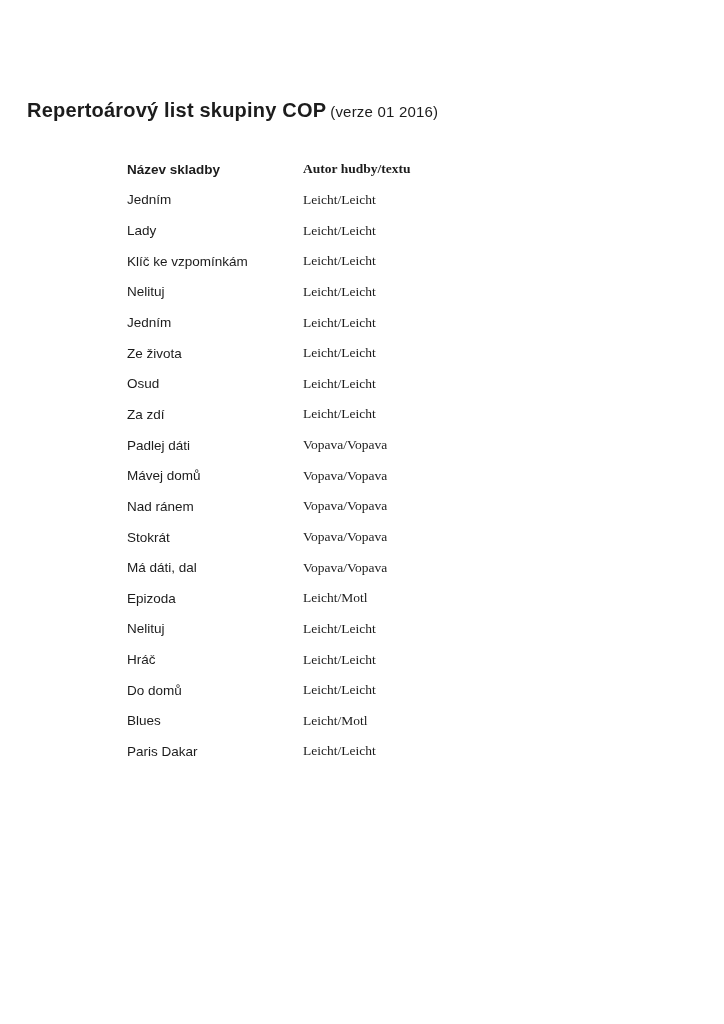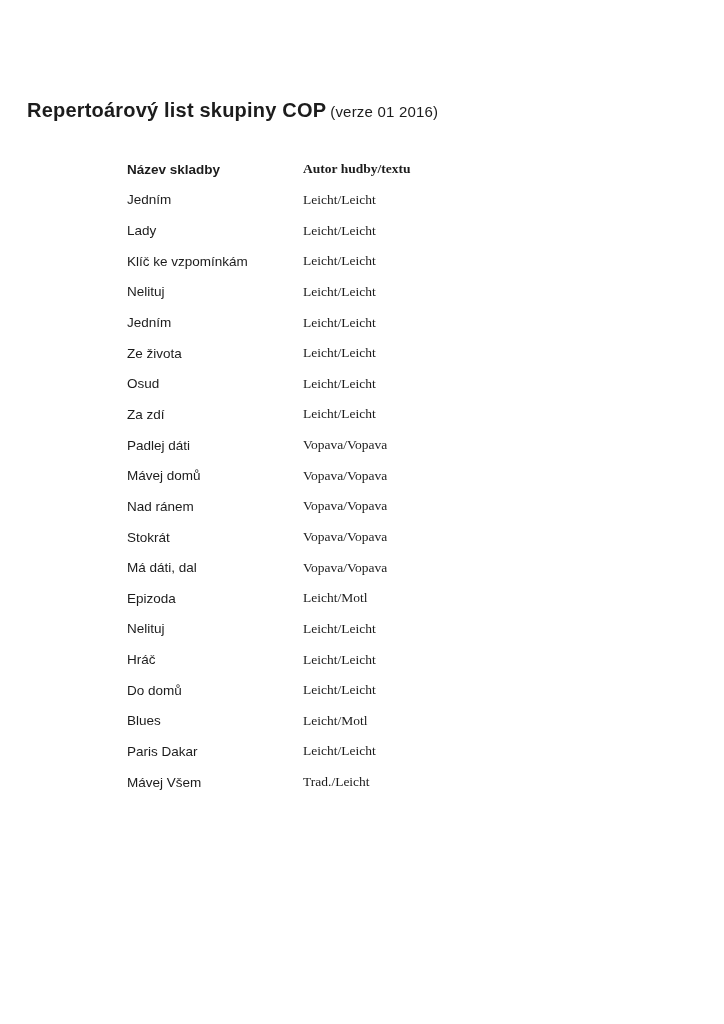--- a/index.html
+++ b/index.html
@@ -160,20 +160,16 @@
   <div class="row">
     <span class="col1">Blues</span>
     <span class="col2">Leicht/Motl</span>
   </div>
 
   <div class="row">
     <span class="col1">Paris Dakar</span>
     <span class="col2">Leicht/Leicht</span>
   </div>
 
-  <div class="row">
-    <span class="col1">Mávej Všem</span>
-    <span class="col2">Trad./Leicht</span>
-  </div>
 </div>
   </div>
 
 </div>
 
 </body></html>

